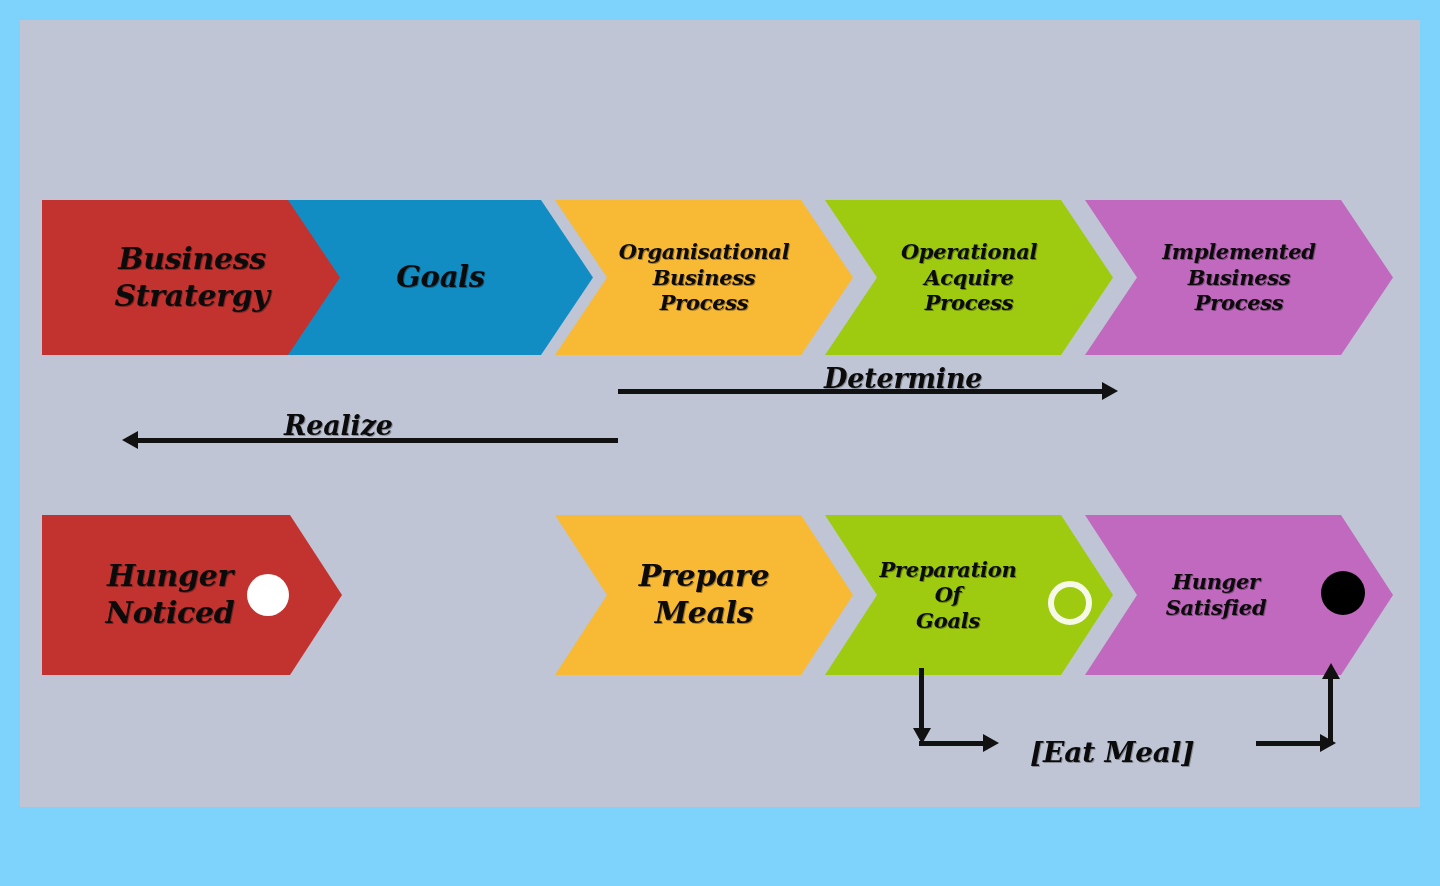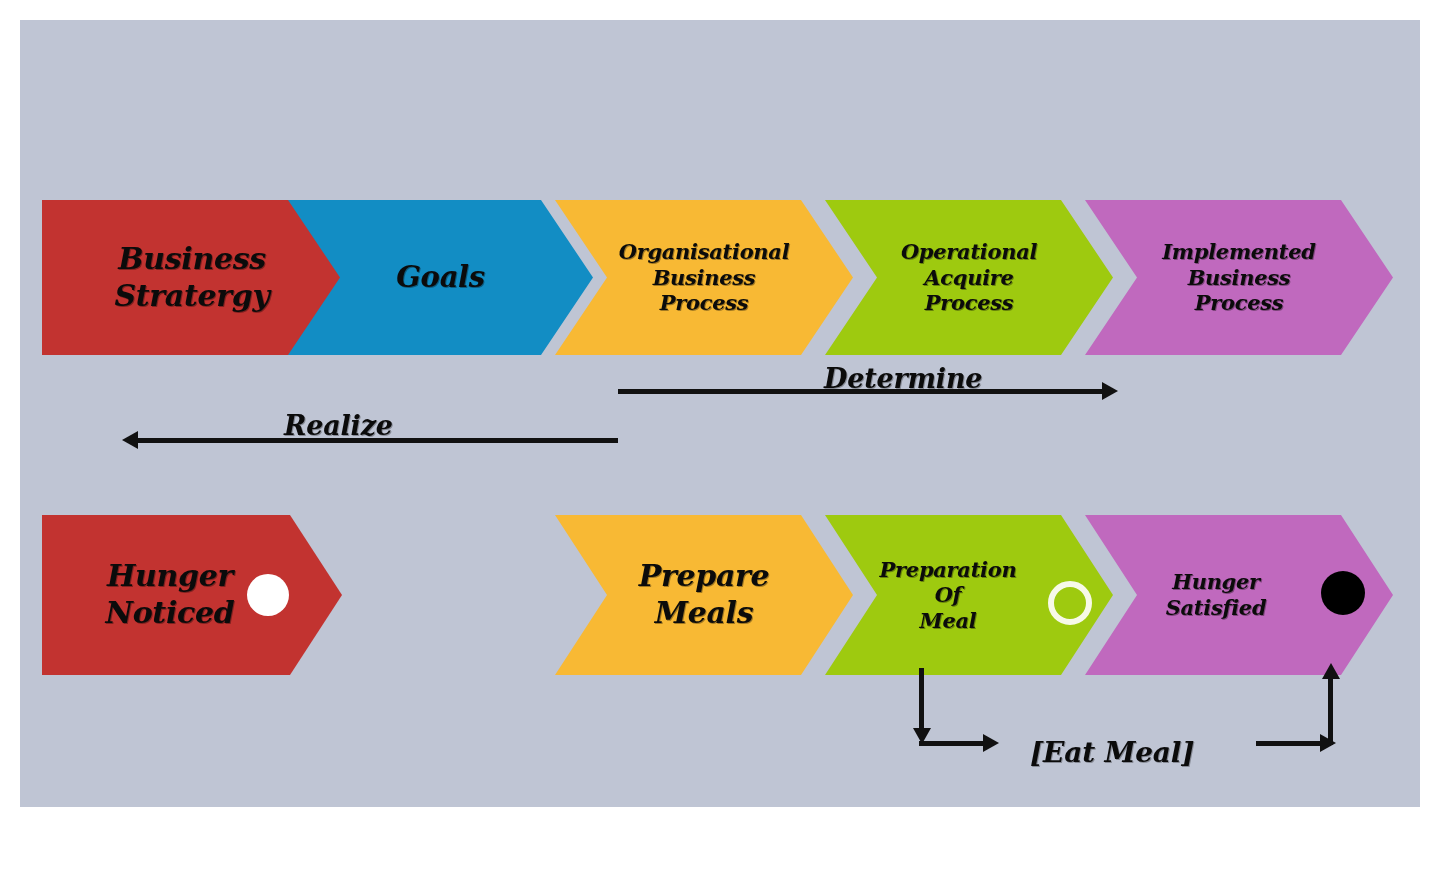--- a/index.html
+++ b/index.html
@@ -4,21 +4,21 @@
 <style>
   html, body {
     margin: 0;
     padding: 0;
     background: #000000;
   }
   #screen {
     position: relative;
     width: 1440px;
     height: 886px;
-    background: #ffffff;
+    background: #7dd3fc;
     overflow: hidden;
     font-family: "DejaVu Serif", serif;
   }
   #canvas {
     position: absolute;
     left: 20px;
     top: 20px;
     width: 1400px;
     height: 787px;
     background: #bfc5d4;
@@ -207,21 +207,21 @@
         <div class="label">Prepare
 Meals</div>
       </div>
 
       <div class="chev narrow" style="left:805px; width:288px;">
         <svg class="shape" viewBox="0 0 288 160" preserveAspectRatio="none">
           <polygon points="0,0 236,0 288,80 236,160 0,160 52,80" fill="#9eca0f"></polygon>
         </svg>
         <div class="label" style="margin-right:42px;">Preparation
 Of
-Meal</div>
+Goals</div>
         <div class="event-dot event-inter" style="left:223px; top:66px; width:44px; height:44px;"></div>
       </div>
 
       <div class="chev narrow" style="left:1065px; width:308px;">
         <svg class="shape" viewBox="0 0 308 160" preserveAspectRatio="none">
           <polygon points="0,0 256,0 308,80 256,160 0,160 52,80" fill="#c069be"></polygon>
         </svg>
         <div class="label" style="margin-right:46px;">Hunger
 Satisfied</div>
         <div class="event-dot event-end" style="left:236px; top:56px; width:44px; height:44px;"></div>

